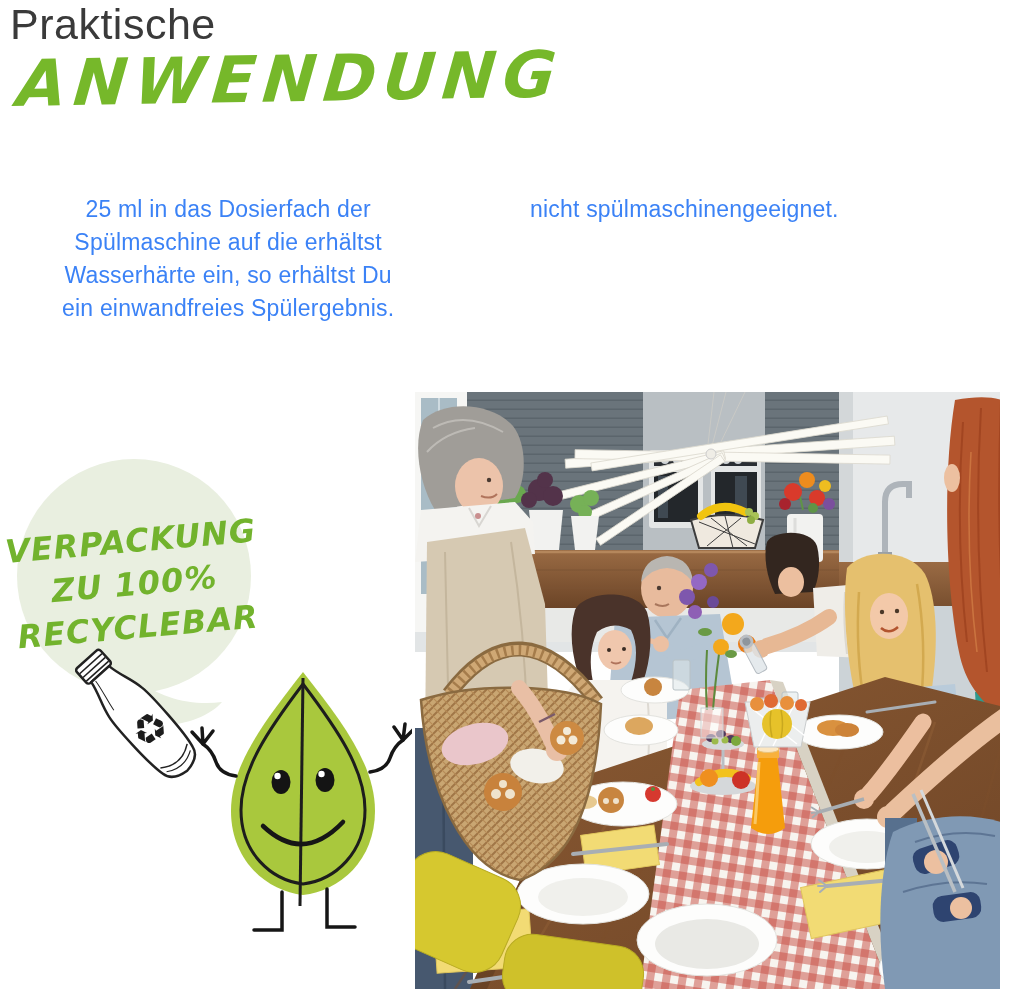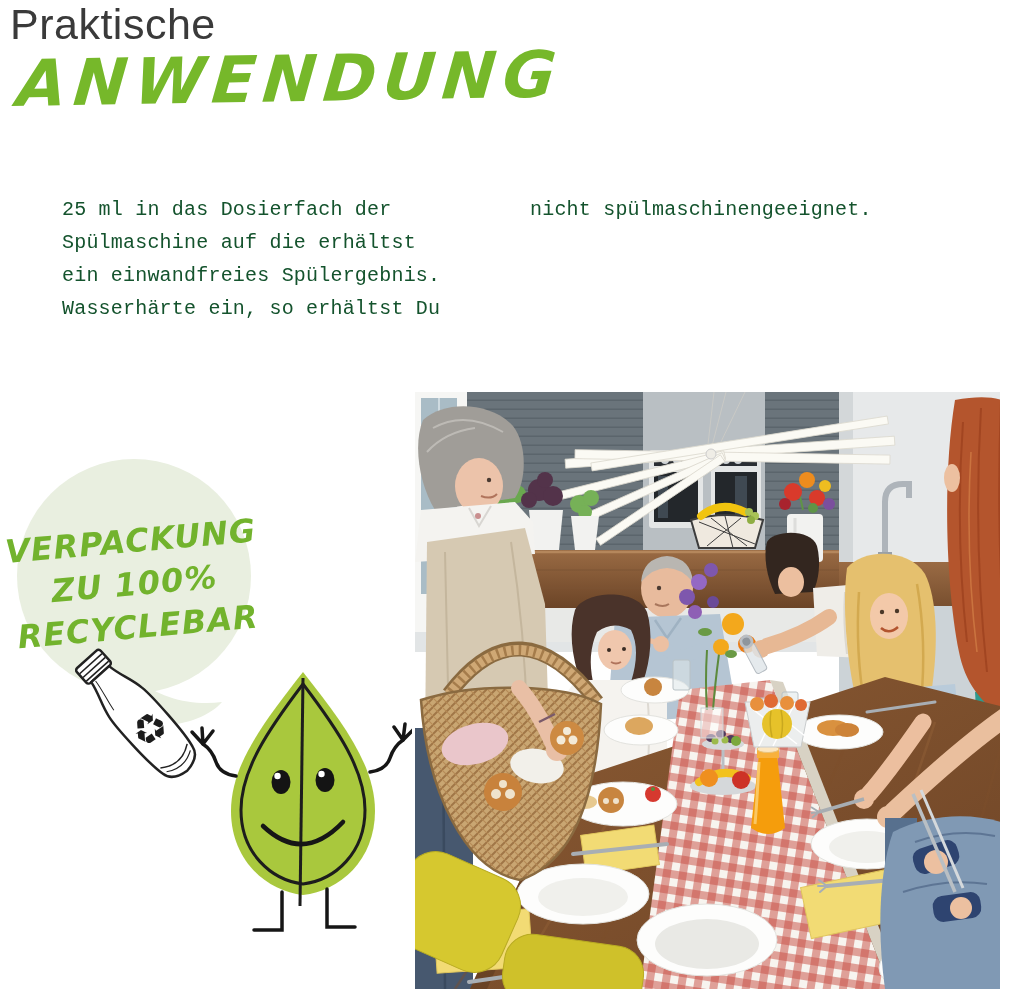--- a/index.html
+++ b/index.html
@@ -1,45 +1,45 @@
 <!DOCTYPE html>
 <html><head>
 <meta charset="utf-8">
 <style>
   html,body{margin:0;padding:0;background:#fff;}
   .page{position:relative;width:1000px;height:989px;background:#ffffff;overflow:hidden;
-        font-family:"Liberation Sans",sans-serif;}
+        font-family:"Liberation Sans",sans-serif;text-align:center;}
   .pretitle{position:absolute;left:10px;top:0px;font-size:43px;color:#3a3a3a;
             font-weight:400;letter-spacing:0.5px;}
   .title{position:absolute;left:14px;top:44px;font-size:64px;line-height:80px;
          font-family:"DejaVu Sans",sans-serif;font-weight:bold;font-style:italic;
          color:#76b82a;letter-spacing:7px;transform:rotate(-1deg) skewX(-6deg);
          transform-origin:left bottom;}
-  .para{position:absolute;font-size:20px;line-height:33px;color:#14532d;
-        font-weight:400;letter-spacing:0.2px;font-family:Liberation Mono, monospace;}
+  .para{position:absolute;font-size:23px;line-height:33px;color:#3b82f6;
+        font-weight:400;letter-spacing:0.2px;}
   .para-left{left:62px;top:193px;}
   .para-right{left:530px;top:193px;}
   .illu{position:absolute;left:0;top:430px;}
   .photo{position:absolute;left:415px;top:392px;}
   svg text.bubble{font-family:"DejaVu Sans",sans-serif;font-weight:bold;font-style:italic;
         fill:#72b32d;letter-spacing:1px;}
 </style>
 </head>
 <body>
 
 <div class="page">
 
   <div class="pretitle">Praktische</div>
   <div class="title">ANWENDUNG</div>
 
   <div class="para para-left">
     <div>25 ml in das Dosierfach der</div>
     <div>Spülmaschine auf die erhältst</div>
+    <div>Wasserhärte ein, so erhältst Du</div>
     <div>ein einwandfreies Spülergebnis.</div>
-    <div>Wasserhärte ein, so erhältst Du</div>
   </div>
 
   <div class="para para-right">
     <div>nicht spülmaschinengeeignet.</div>
   </div>
 
   <svg class="illu" width="412" height="559" viewBox="0 0 412 559">
     <g>
       <circle cx="134" cy="146" r="117" fill="#e9efe0"></circle>
       <path d="M140,250 C158,268 192,276 222,272 C208,288 178,298 152,294 C146,280 142,264 140,250 Z" fill="#e9efe0"></path>

